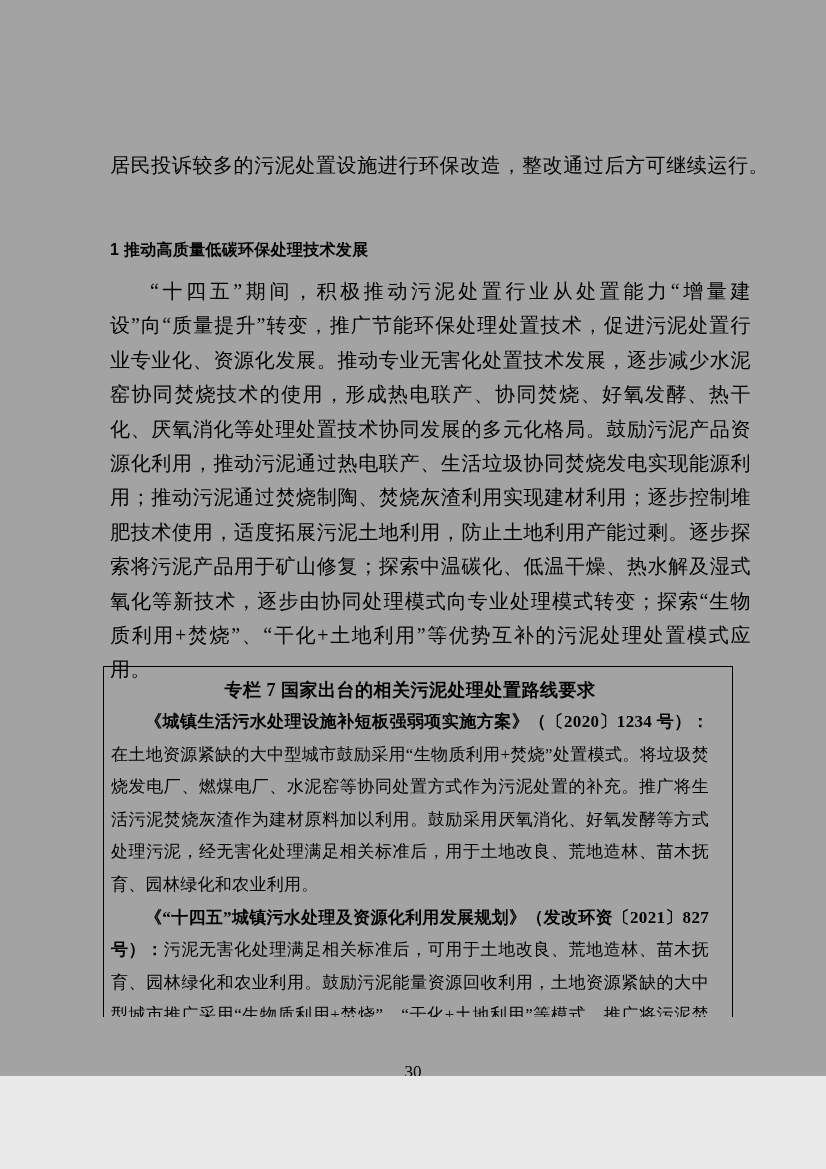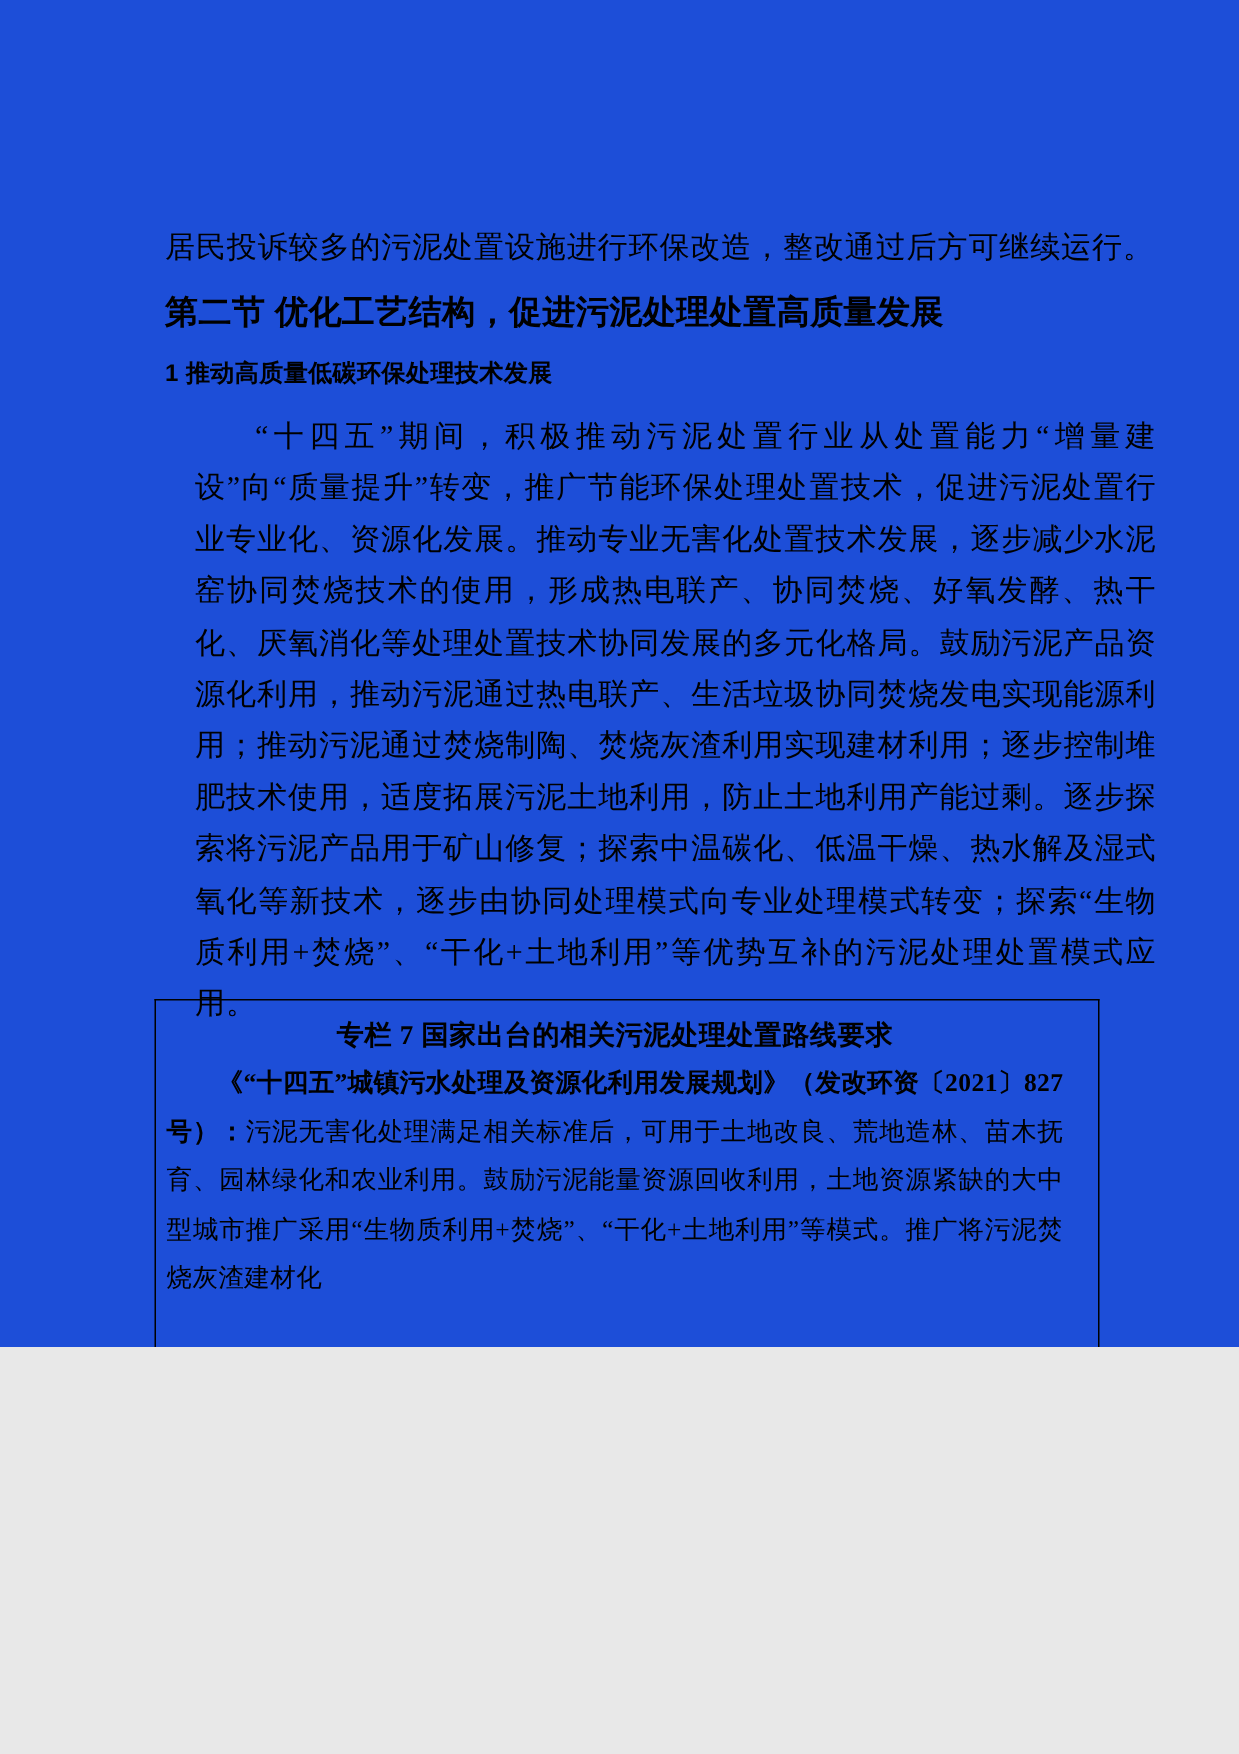--- a/index.html
+++ b/index.html
@@ -1,22 +1,22 @@
 <!DOCTYPE html>
 <html><head>
 <meta charset="utf-8">
 <style>
   * { margin: 0; padding: 0; box-sizing: border-box; }
   html, body { background: #e8e8e8; }
   .page {
     position: relative;
     width: 826px;
-    height: 898px;
+    height: 1076px;
     margin: 0 auto;
-    background: #1d4ed8;
+    background: #a3a3a3;
     color: #000000;
     font-family: "Liberation Serif", "DejaVu Serif", serif;
     overflow: hidden;
   }
   .continuation-line {
     position: absolute;
     left: 110px;
     top: 151px;
     width: 641px;
     font-size: 20px;
@@ -50,21 +50,20 @@
     position: absolute;
     left: 110px;
     top: 274px;
     width: 641px;
     font-size: 20px;
     line-height: 34.4px;
     text-align: justify;
     text-justify: inter-character;
     text-indent: 2em;
     letter-spacing: 0.6px;
-    margin-left: 20px;
   }
   .callout-box {
     position: absolute;
     left: 103px;
     top: 666px;
     width: 630px;
     height: 351px;
     border: 1.5px solid #000000;
     border-bottom: none;
     padding: 7px 23px 0 7px;
@@ -96,28 +95,28 @@
     line-height: 24px;
   }
 </style>
 </head>
 <body>
 
 <div class="page">
 
   <div class="continuation-line">居民投诉较多的污泥处置设施进行环保改造，整改通过后方可继续运行。</div>
 
-  <div class="section-heading">第二节 优化工艺结构，促进污泥处理处置高质量发展</div>
 
   <div class="sub-heading">1 推动高质量低碳环保处理技术发展</div>
 
   <p class="body-paragraph">“十四五”期间，积极推动污泥处置行业从处置能力“增量建设”向“质量提升”转变，推广节能环保处理处置技术，促进污泥处置行业专业化、资源化发展。推动专业无害化处置技术发展，逐步减少水泥窑协同焚烧技术的使用，形成热电联产、协同焚烧、好氧发酵、热干化、厌氧消化等处理处置技术协同发展的多元化格局。鼓励污泥产品资源化利用，推动污泥通过热电联产、生活垃圾协同焚烧发电实现能源利用；推动污泥通过焚烧制陶、焚烧灰渣利用实现建材利用；逐步控制堆肥技术使用，适度拓展污泥土地利用，防止土地利用产能过剩。逐步探索将污泥产品用于矿山修复；探索中温碳化、低温干燥、热水解及湿式氧化等新技术，逐步由协同处理模式向专业处理模式转变；探索“生物质利用+焚烧”、“干化+土地利用”等优势互补的污泥处理处置模式应用。</p>
 
   <div class="callout-box">
     <div class="callout-title">专栏 7 国家出台的相关污泥处理处置路线要求</div>
 
+    <p class="callout-para"><span class="lead">《城镇生活污水处理设施补短板强弱项实施方案》（〔2020〕1234 号）：</span><span>在土地资源紧缺的大中型城市鼓励采用“生物质利用+焚烧”处置模式。将垃圾焚烧发电厂、燃煤电厂、水泥窑等协同处置方式作为污泥处置的补充。推广将生活污泥焚烧灰渣作为建材原料加以利用。鼓励采用厌氧消化、好氧发酵等方式处理污泥，经无害化处理满足相关标准后，用于土地改良、荒地造林、苗木抚育、园林绿化和农业利用。</span></p>
 
     <p class="callout-para"><span class="lead">《“十四五”城镇污水处理及资源化利用发展规划》（发改环资〔2021〕827 号）：</span><span>污泥无害化处理满足相关标准后，可用于土地改良、荒地造林、苗木抚育、园林绿化和农业利用。鼓励污泥能量资源回收利用，土地资源紧缺的大中型城市推广采用“生物质利用+焚烧”、“干化+土地利用”等模式。推广将污泥焚烧灰渣建材化</span></p>
   </div>
 
   <div class="page-number">30</div>
 
 </div>
 
 </body></html>

